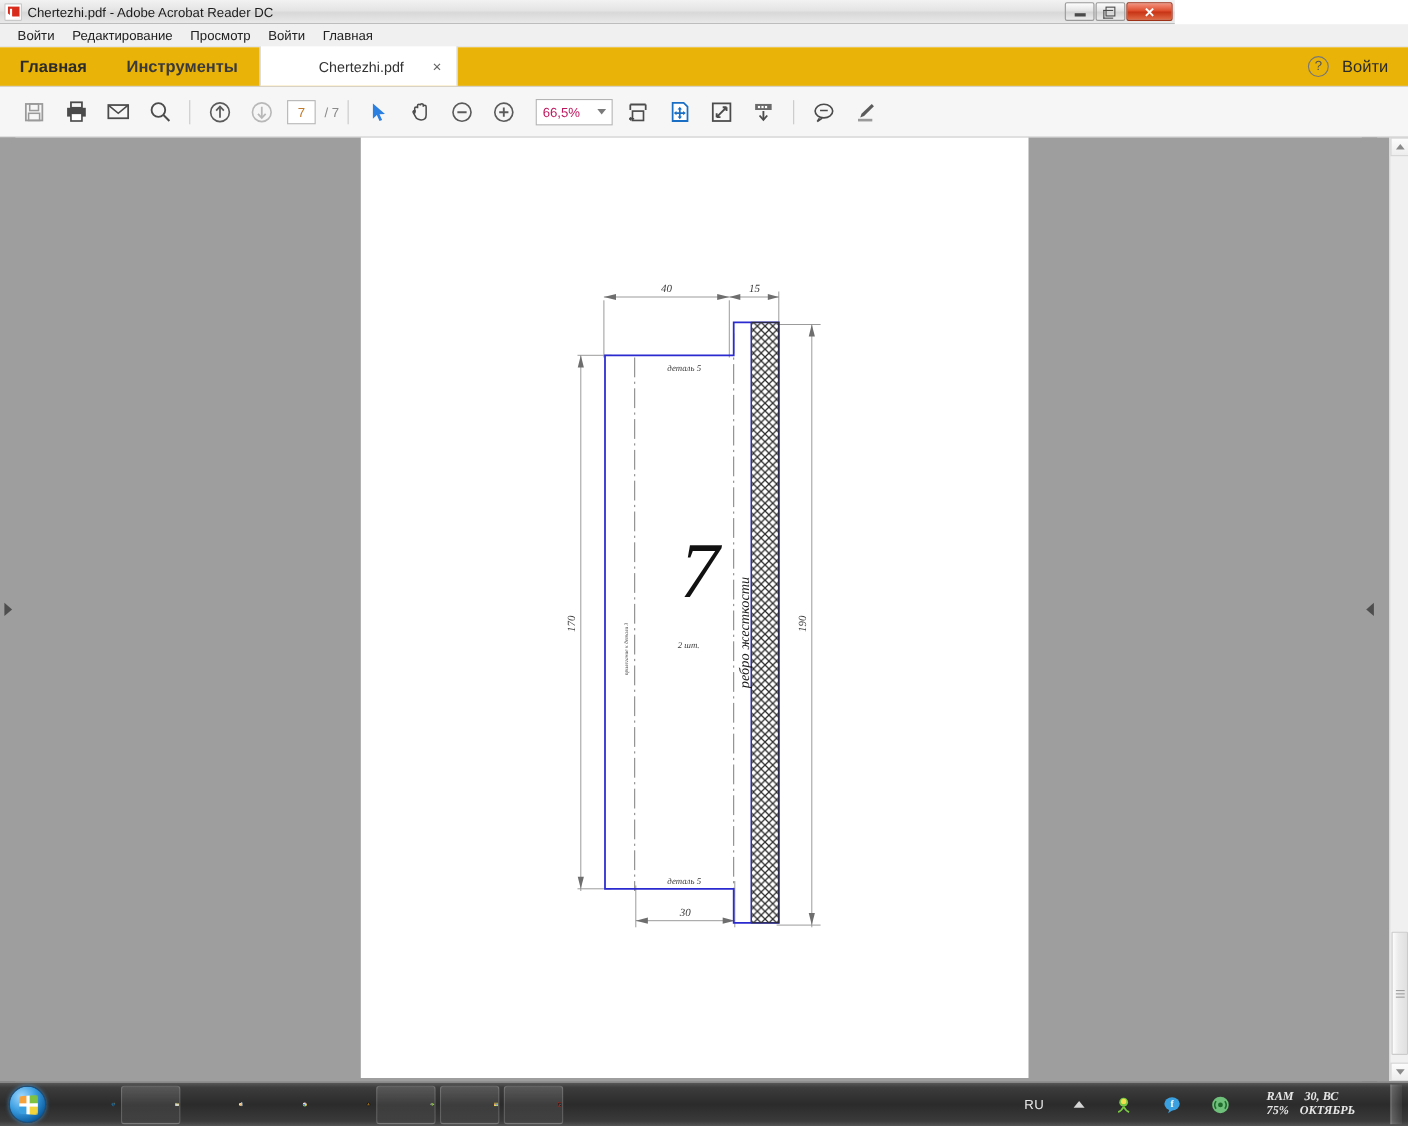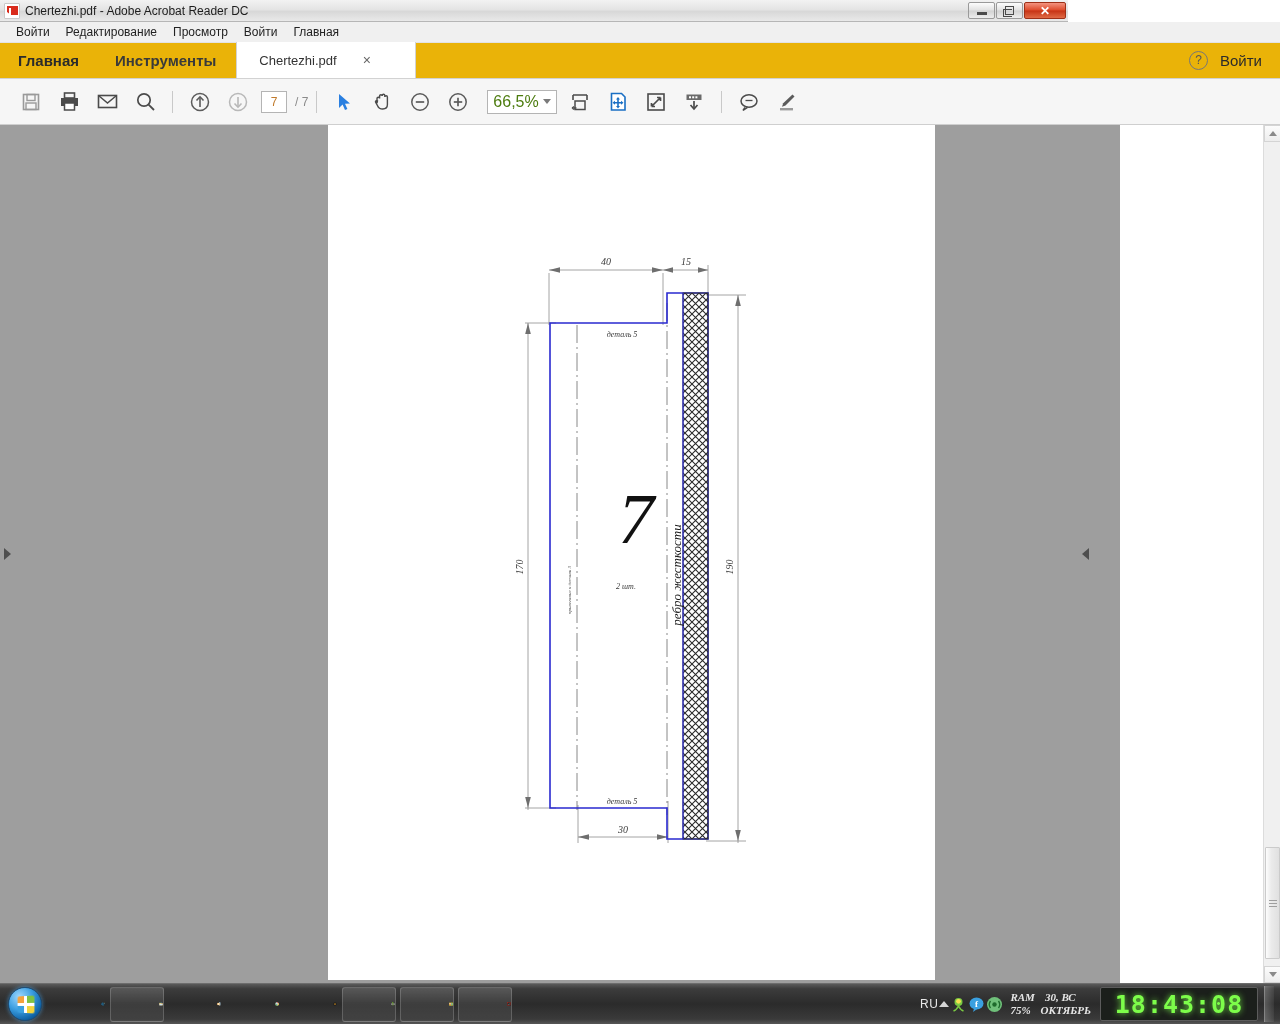--- a/index.html
+++ b/index.html
@@ -72,21 +72,21 @@
   }
   .nav-btn {
     height: 36px; display: flex; align-items: center;
     padding: 0 18px; font-size: 15px; color: #3a3a3a; font-weight: bold;
     white-space: nowrap;
   }
   .nav-btn.active-home { color: #2b2b2b; }
   .doc-tab {
     height: 36px; min-width: 180px;
     background: #fff; border-left: 1px solid #d2d2d2; border-right: 1px solid #d2d2d2;
-    display: flex; align-items: center; justify-content: flex-start;
+    display: flex; align-items: center; justify-content: flex-end;
     padding: 0 14px 0 22px; margin-left: 2px;
   }
   .doc-tab-label { font-size: 13px; color: #333; white-space: nowrap; }
   .doc-tab-close { font-size: 14px; color: #666; margin-left: 26px; }
   .tabbar-right {
     margin-left: auto; display: flex; align-items: center; gap: 12px;
     padding-right: 18px; height: 36px;
   }
   .help-circle {
     width: 19px; height: 19px; border-radius: 50%; border: 1.5px solid #777;
@@ -110,29 +110,29 @@
     width: 26px; height: 22px; border: 1px solid #b4b4b4; background: #fff;
     display: flex; align-items: center; justify-content: center;
     font-size: 12px; color: #c07a2c; margin-left: 4px;
   }
   .pagetotal { font-size: 12px; color: #8a8a8a; margin-left: 8px; white-space: nowrap; }
   .zoombox {
     width: 70px; height: 24px; border: 1px solid #b4b4b4; background: #fff;
     display: flex; align-items: center; justify-content: space-between;
     padding: 0 5px; margin-left: 10px; margin-right: 4px;
   }
-  .zoomval { font-size: 16px; color: #4d7c0f; }
+  .zoomval { font-size: 12px; color: #be185d; }
   .caret-dn {
     width: 0; height: 0; border-left: 4px solid transparent; border-right: 4px solid transparent;
     border-top: 5px solid #7a7a7a;
   }
 
   
   .docarea {
-    position: absolute; top: 125px; left: 0; width: 1120px; height: 858px;
+    position: absolute; top: 125px; left: 0; width: 1280px; height: 858px;
     background: #9e9e9e;
   }
   .leftstrip {
     position: absolute; left: 0; top: 0; width: 14px; height: 858px;
     background: #9e9e9e; display:flex; align-items:center; justify-content:center;
   }
   .arrow-right {
     width: 0; height: 0; border-top: 6px solid transparent; border-bottom: 6px solid transparent;
     border-left: 7px solid #4e4e4e;
   }
@@ -206,21 +206,21 @@
   }
   .tb-app {
     width: 54px; height: 35px; margin-left: 4px;
     border: 1px solid rgba(255,255,255,0.18); border-radius: 3px;
     background: linear-gradient(to bottom, rgba(255,255,255,0.14), rgba(255,255,255,0.03));
     display: flex; align-items: center; justify-content: center; padding-left: 48px;
   }
   .tb-app.flat { border-color: transparent; background: transparent; }
 
   .tray {
-    margin-left: auto; display: flex; align-items: center; gap: 1px;
+    margin-left: auto; display: flex; align-items: center; gap: 27px;
     padding-right: 6px; height: 41px;
   }
   .tray-lang { color: #e8e8e8; font-size: 12px; letter-spacing: .5px; }
   .tray-caret { width:0;height:0;border-left:5px solid transparent;border-right:5px solid transparent;border-bottom:6px solid #d6d6d6; }
   .tray-ico { width: 17px; height: 17px; border-radius: 3px; }
   .ramblock {
     color: #e6e6e6; font-size: 11px; line-height: 13px;
     font-family: "Liberation Serif", serif; font-weight: bold; font-style: italic;
     text-align: left; margin-left: 6px; white-space: nowrap;
   }
@@ -653,16 +653,15 @@
       <div class="row">
         <span>RAM</span>
         <span>30, ВС</span>
       </div>
       <div class="row">
         <span>75%</span>
         <span>ОКТЯБРЬ</span>
       </div>
     </div>
 
-    <div class="clock">18:43:08</div>
     <div class="showdesk"></div>
   </div>
 </div>
 
 </body></html>

